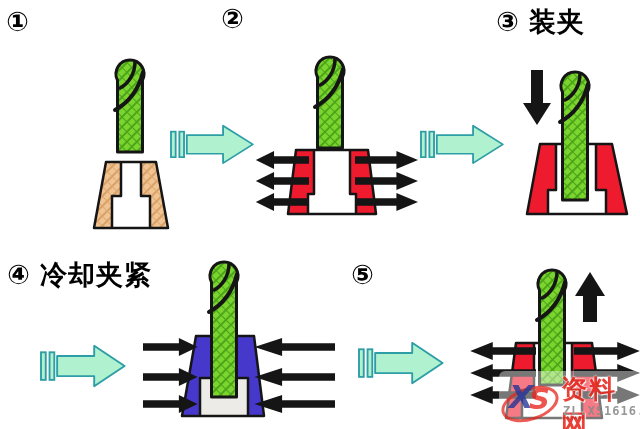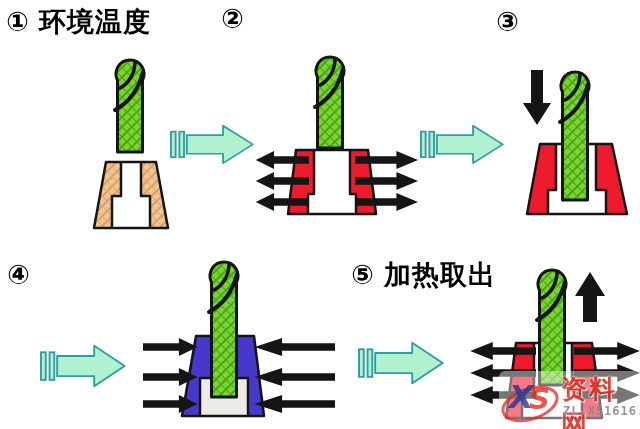--- a/index.html
+++ b/index.html
@@ -145,34 +145,34 @@
       <g>
         <use href="#harrow" transform="translate(574,341.25) scale(0.94,0.75)"></use>
         <use href="#harrow" transform="translate(574,363.25) scale(0.94,0.75)"></use>
         <use href="#harrow" transform="translate(574,385.25) scale(0.94,0.75)"></use>
       </g>
     </g>
   </svg>
 
   <div class="step-label" style="left:6px;top:8px;">
     <span class="num">①</span>
-    <span>环境温度</span>
   </div>
   <div class="step-label" style="left:221px;top:5px;">
     <span class="num">②</span>
   </div>
   <div class="step-label" style="left:496px;top:8px;">
     <span class="num">③</span>
+    <span>装夹</span>
   </div>
   <div class="step-label" style="left:7px;top:261px;">
     <span class="num">④</span>
+    <span>冷却夹紧</span>
   </div>
   <div class="step-label" style="left:351px;top:261px;">
     <span class="num">⑤</span>
-    <span>加热取出</span>
   </div>
 
   <div class="watermark">
     <div class="wm-bg"></div>
     <svg class="wm-logo" viewBox="0 0 64 52">
       <ellipse cx="31" cy="27" rx="28" ry="15" fill="none" stroke="#e8332a" stroke-width="3" opacity="0.85" transform="rotate(-18 31 27)"></ellipse>
     </svg>
     <span class="wm-x">X</span>
     <span class="wm-s">S</span>
     <div class="wm-name">资料网</div>

